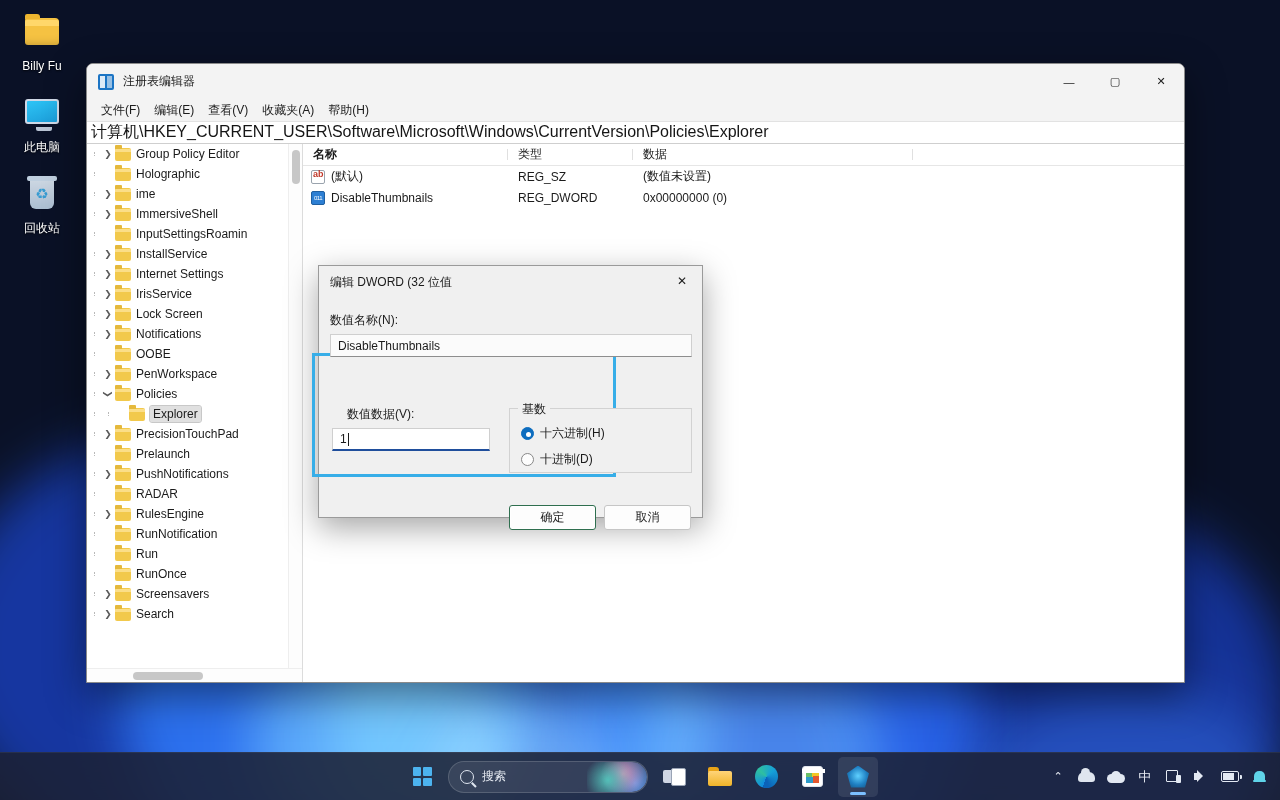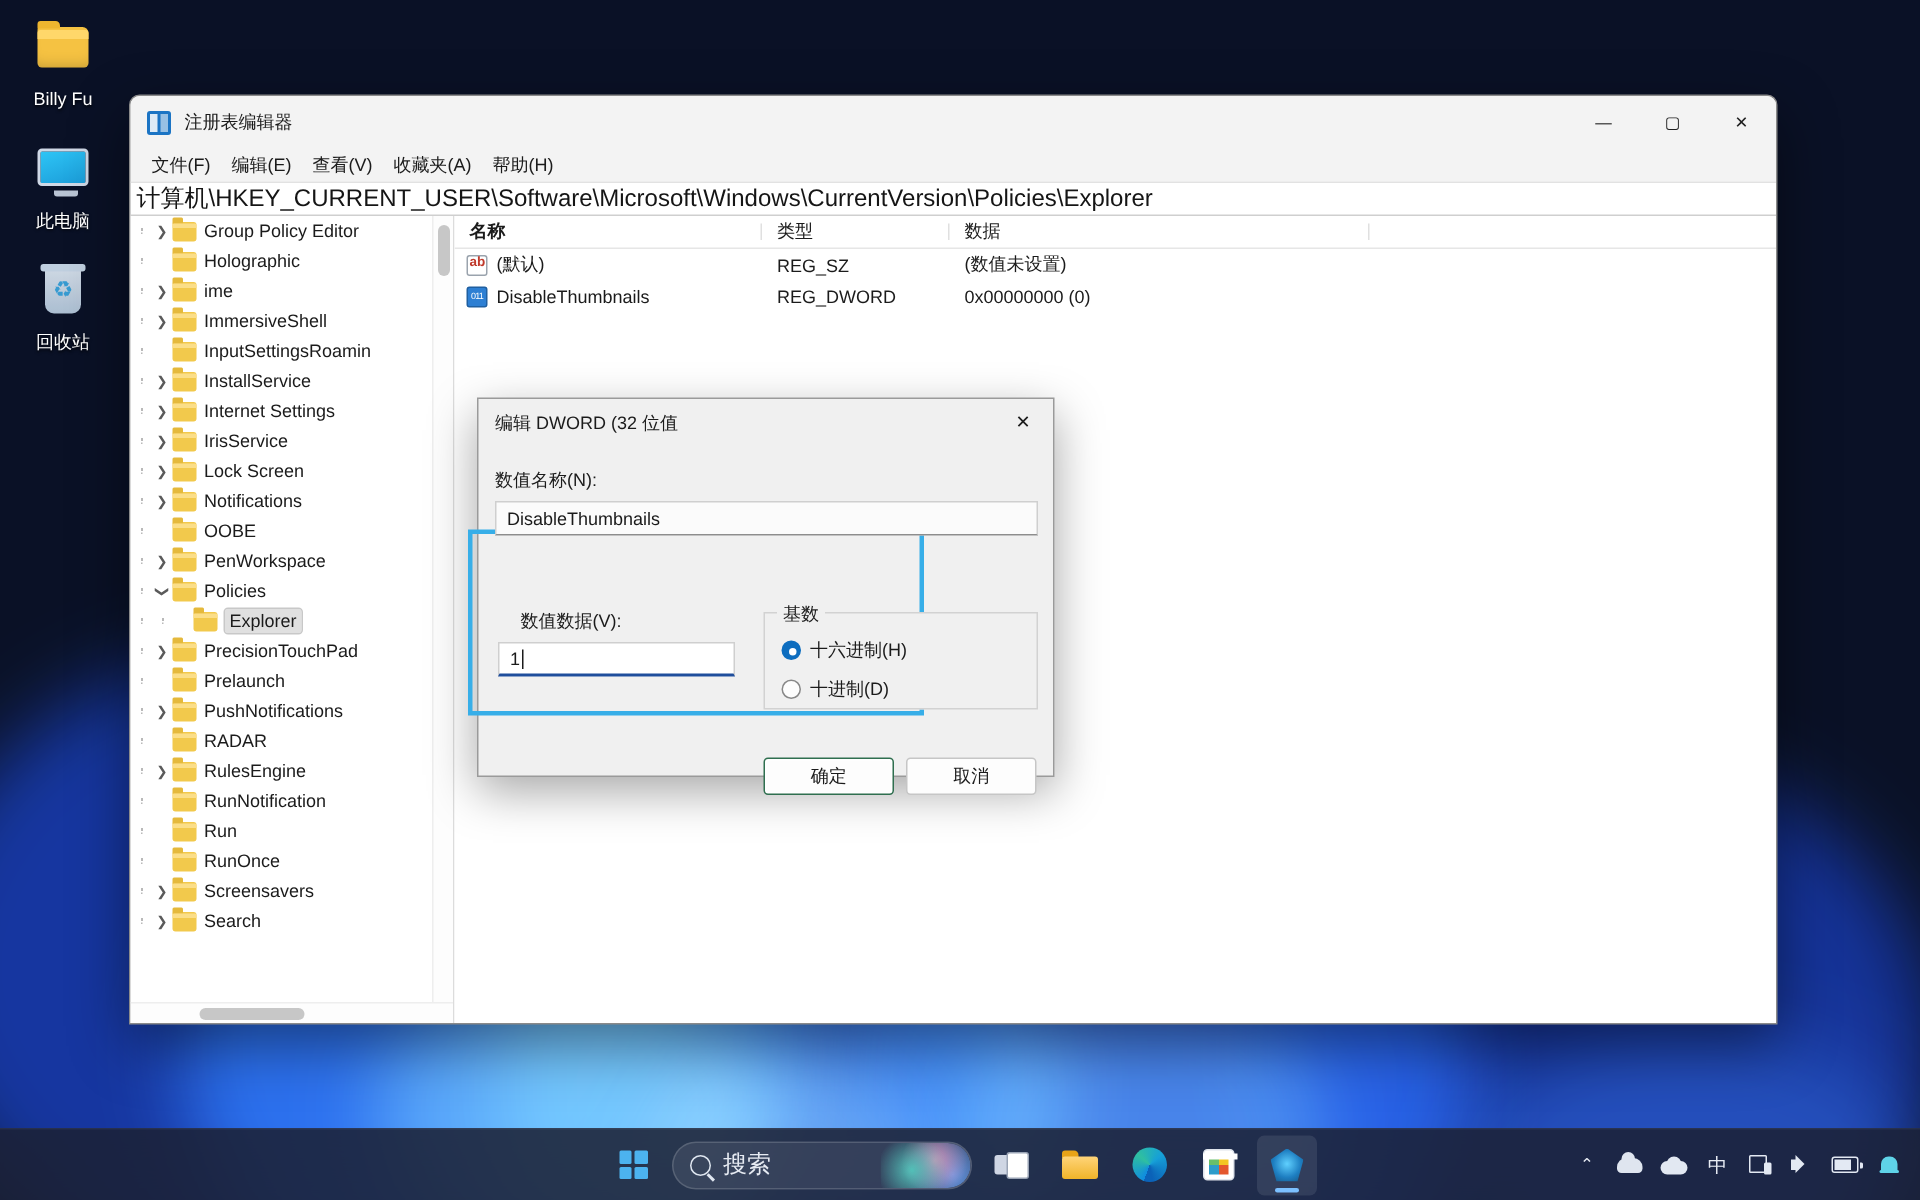--- a/index.html
+++ b/index.html
@@ -217,21 +217,21 @@
   .tb-btn.active { background: rgba(255,255,255,.09); }
 
   .startlogo { width: 19px; height: 19px; display:grid; grid-template-columns:1fr 1fr; grid-template-rows:1fr 1fr; gap:2px;}
   .startlogo i { background:#4cb3ef; display:block; border-radius:1px;}
 
   .searchbox {
     width: 200px; height: 32px; border-radius: 16px; background: rgba(255,255,255,.08);
     border: 1px solid rgba(255,255,255,.16); display: flex; align-items: center;
     padding-left: 11px; gap: 8px; position: relative; overflow: hidden;
   }
-  .searchbox .ph { font-size: 16px; color: #e6eaf2; }
+  .searchbox .ph { font-size: 12px; color: #e6eaf2; }
   .srch-ic { width: 14px; height: 14px; border: 1.6px solid #dfe6f0; border-radius: 50%;
     position: relative; flex: 0 0 14px; }
   .srch-ic:after { content:""; position:absolute; right:-4px; bottom:-3px; width:6px; height:1.6px;
     background:#dfe6f0; transform: rotate(45deg); }
   .srch-art { position:absolute; right:0; top:0; width:60px; height:30px;
     background: radial-gradient(circle at 35% 60%, #5ad7c9 0%, transparent 55%),
                 radial-gradient(circle at 60% 40%, #f0a3c8 0%, transparent 55%),
                 radial-gradient(circle at 80% 70%, #6fa8ff 0%, transparent 60%);
     opacity: .85; border-radius: 0 15px 15px 0; }
 

